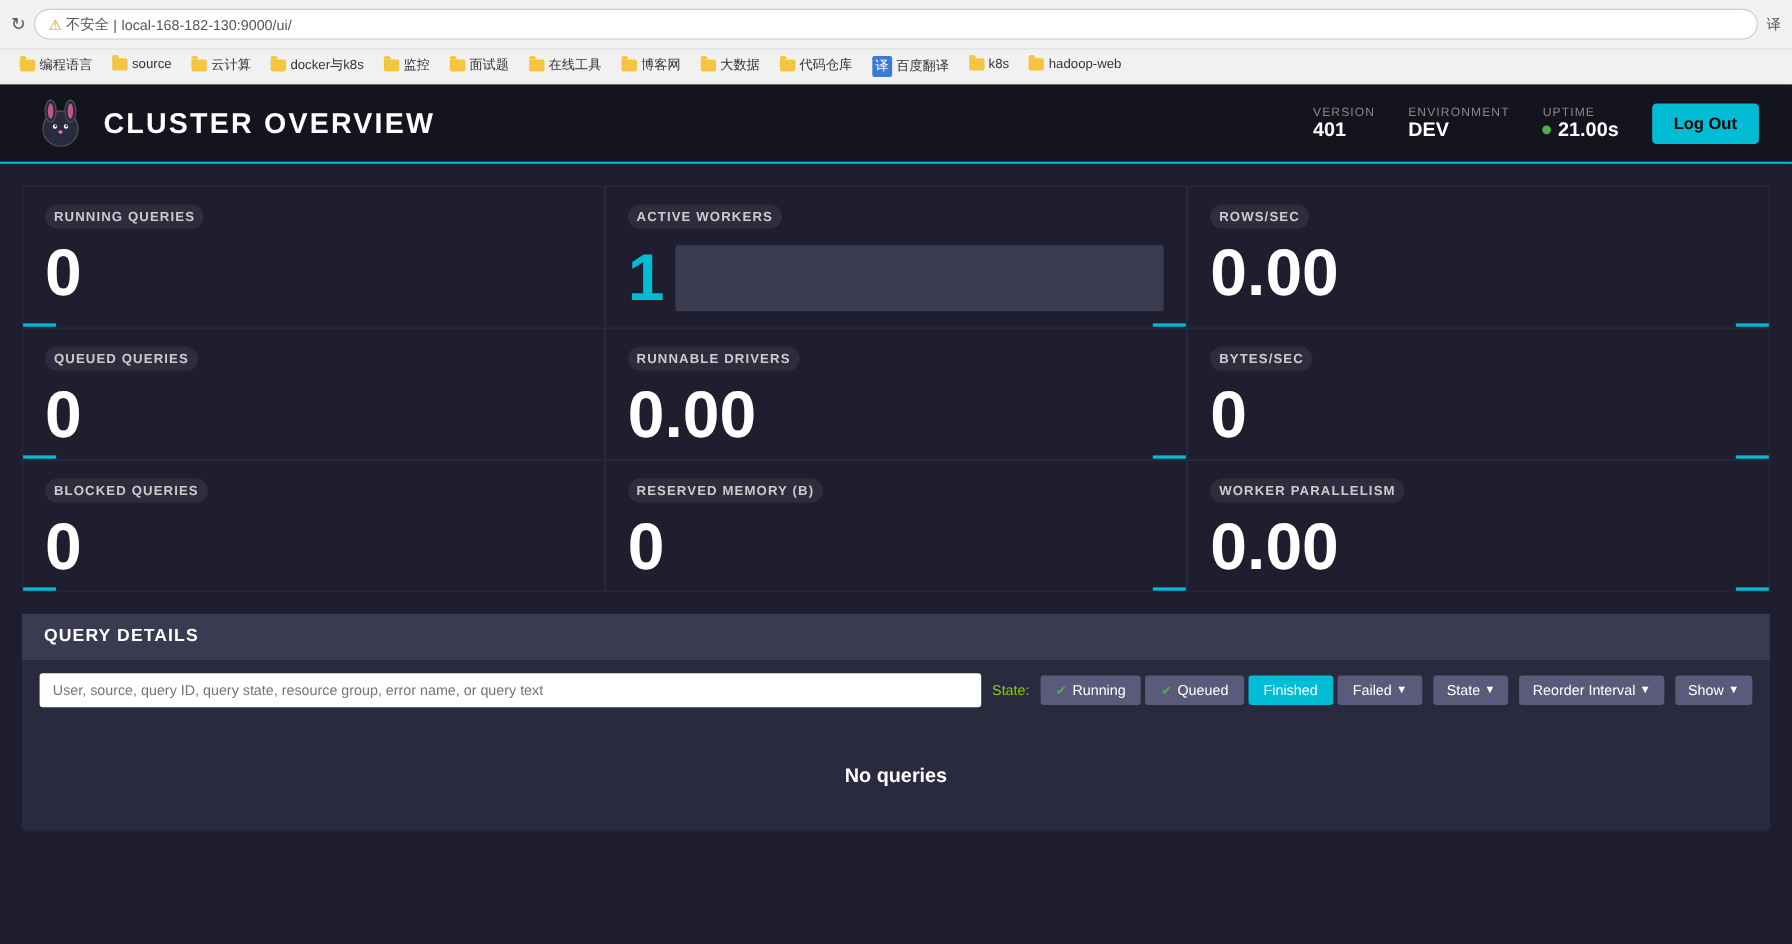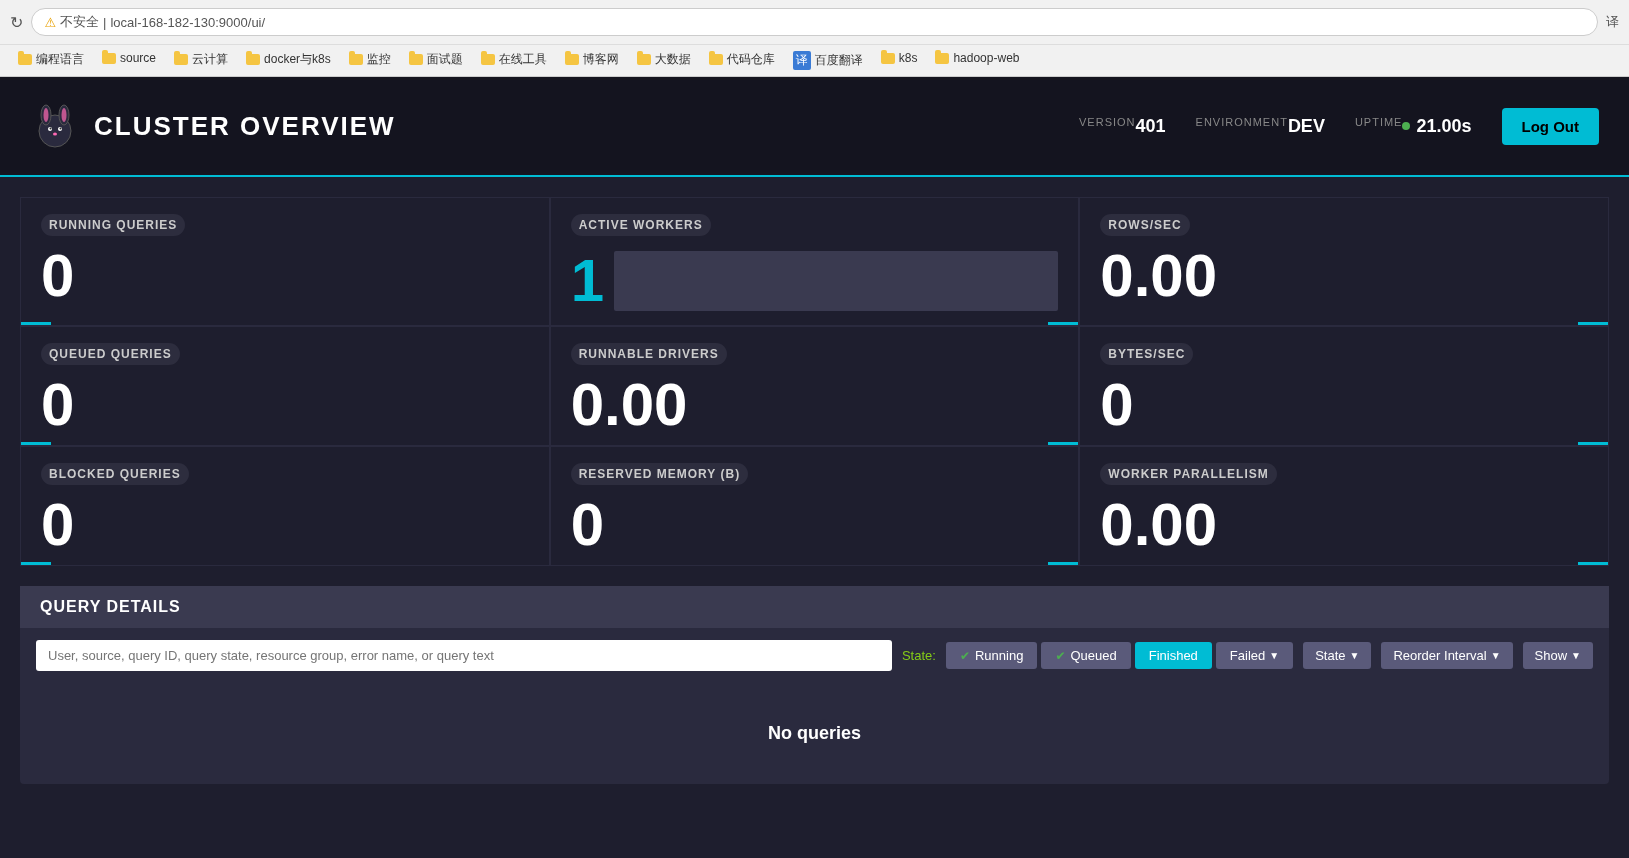--- a/index.html
+++ b/index.html
@@ -87,21 +87,21 @@
       min-height: calc(858px - 65px);
     }
 
     
     .header {
       background: #14141f;
       border-bottom: 2px solid #00bcd4;
       padding: 0 30px;
       display: flex;
       align-items: center;
-      height: 100px;
+      height: 72px;
     }
     .logo-area {
       display: flex;
       align-items: center;
       gap: 14px;
       flex: 1;
     }
     .logo-icon {
       width: 50px;
       height: 50px;
@@ -112,21 +112,21 @@
       color: #fff;
       letter-spacing: 2px;
     }
     .header-meta {
       display: flex;
       align-items: center;
       gap: 30px;
     }
     .meta-item {
       display: flex;
-      flex-direction: row;
+      flex-direction: column;
       align-items: flex-start;
     }
     .meta-label {
       font-size: 11px;
       color: #888;
       letter-spacing: 1px;
     }
     .meta-value {
       font-size: 18px;
       font-weight: bold;

